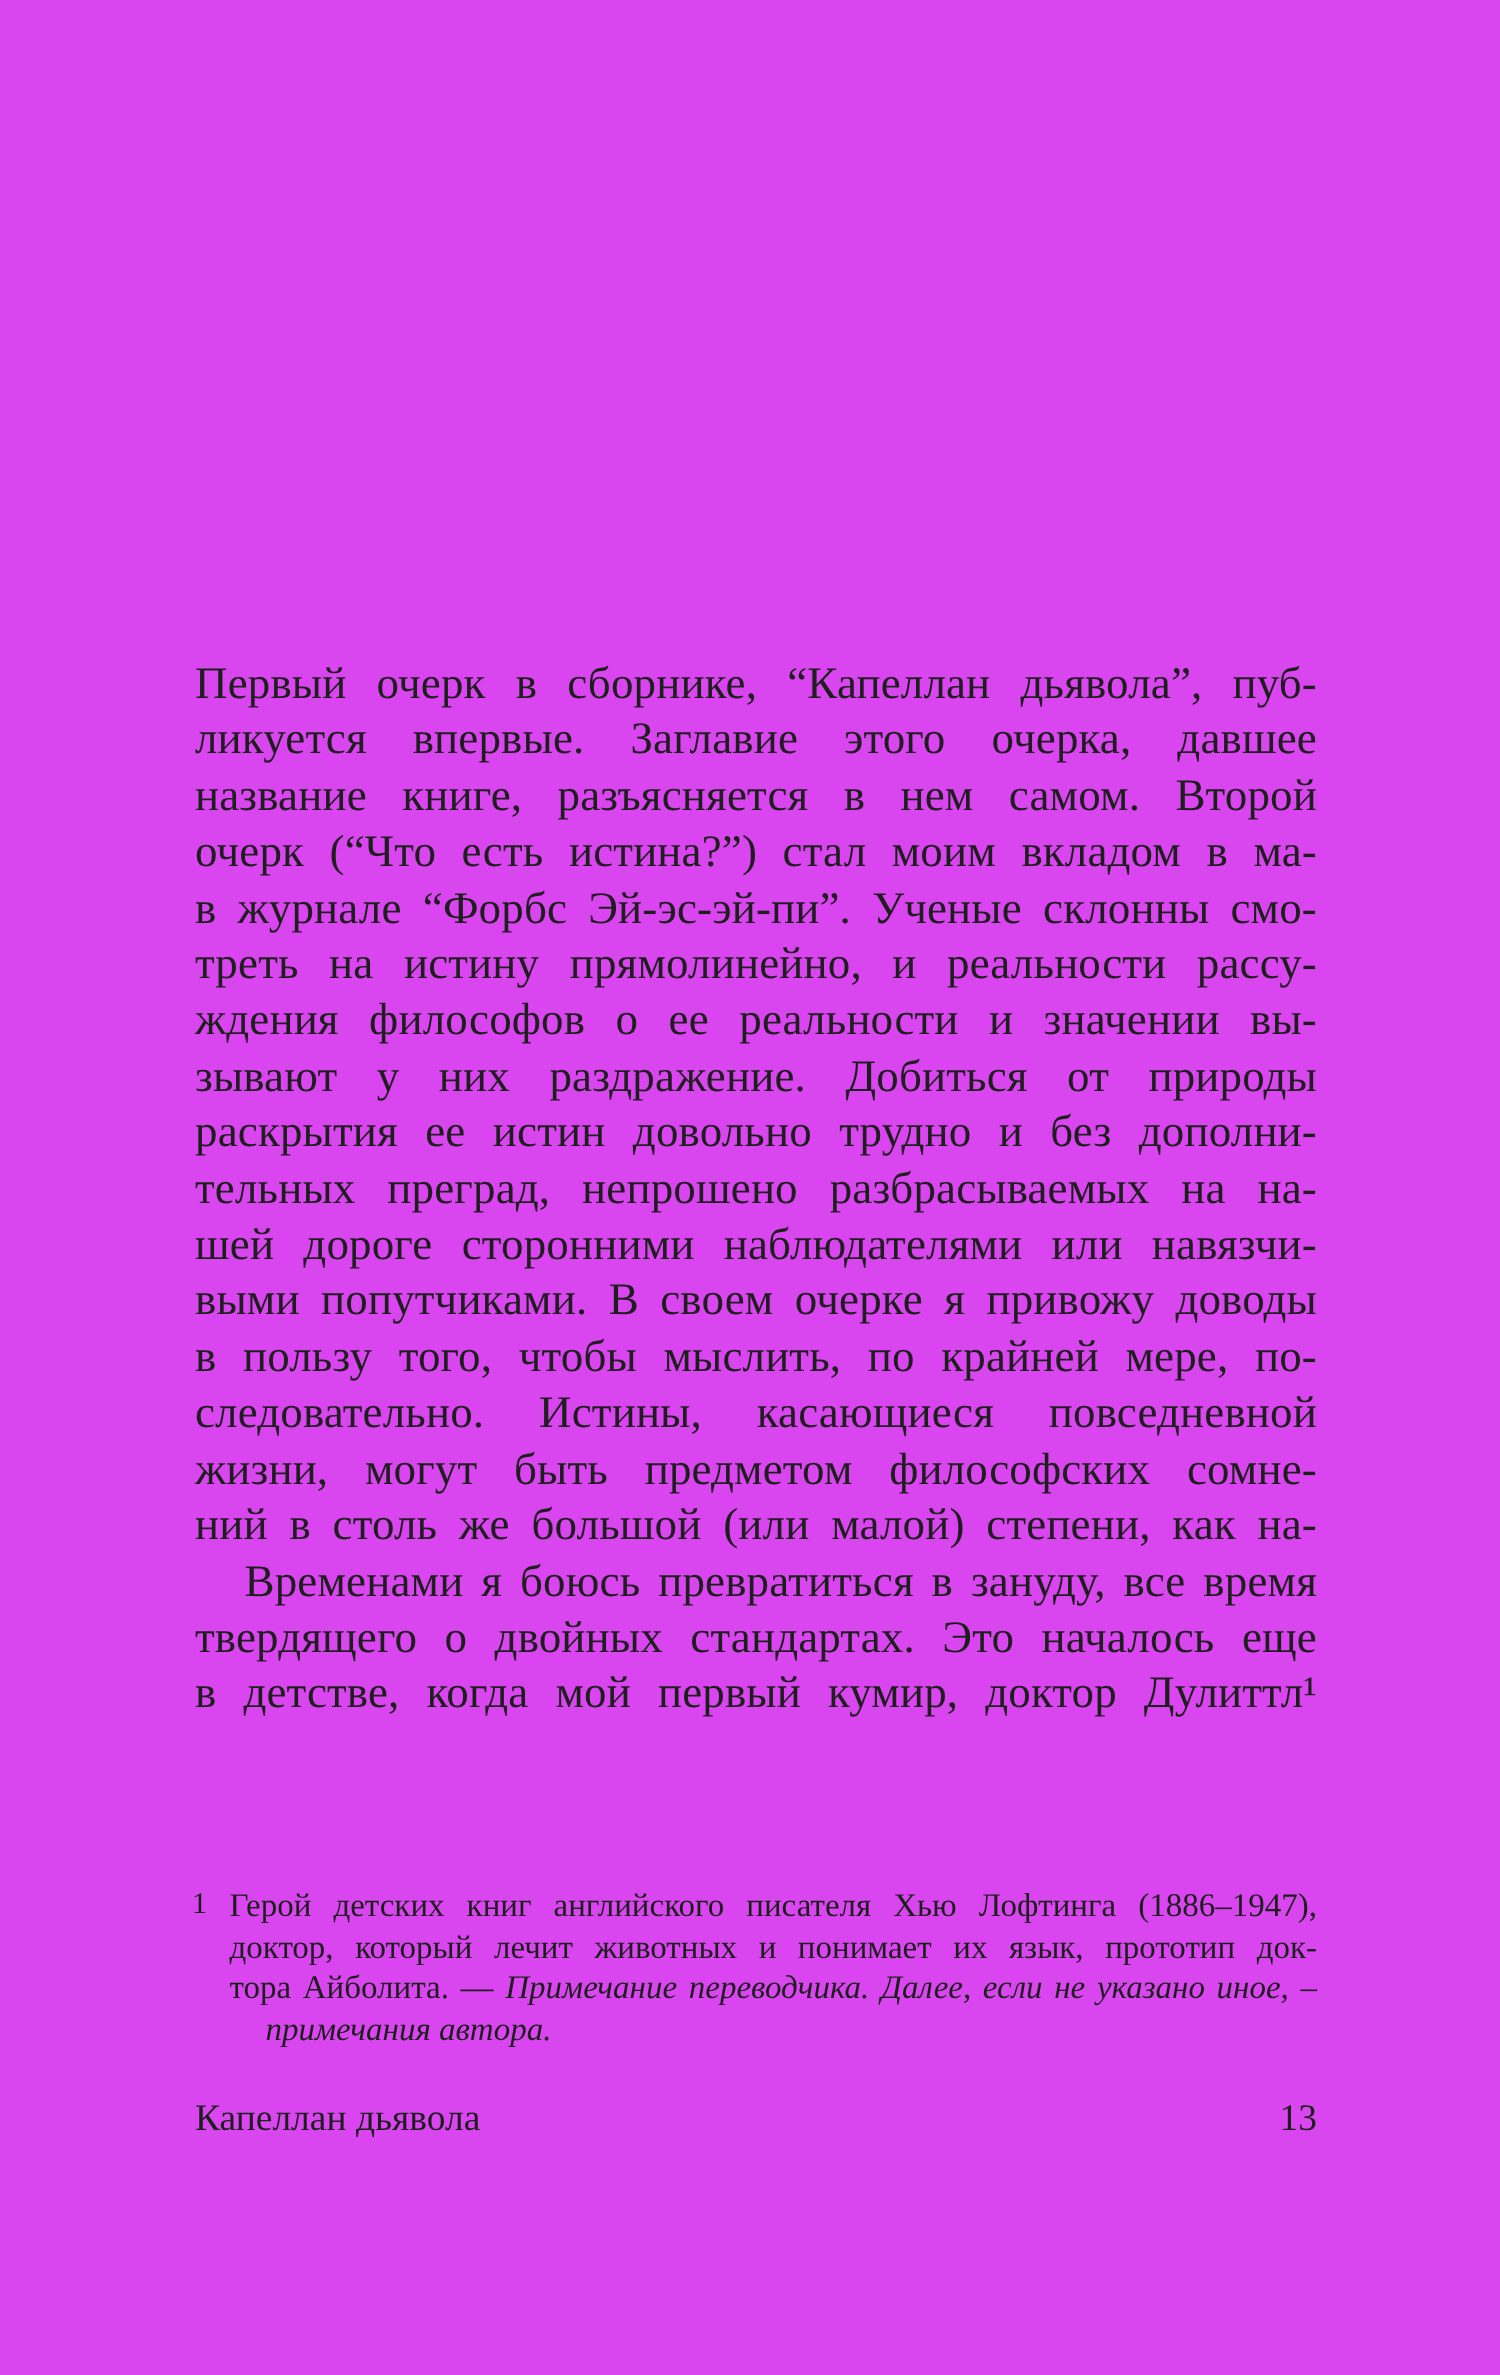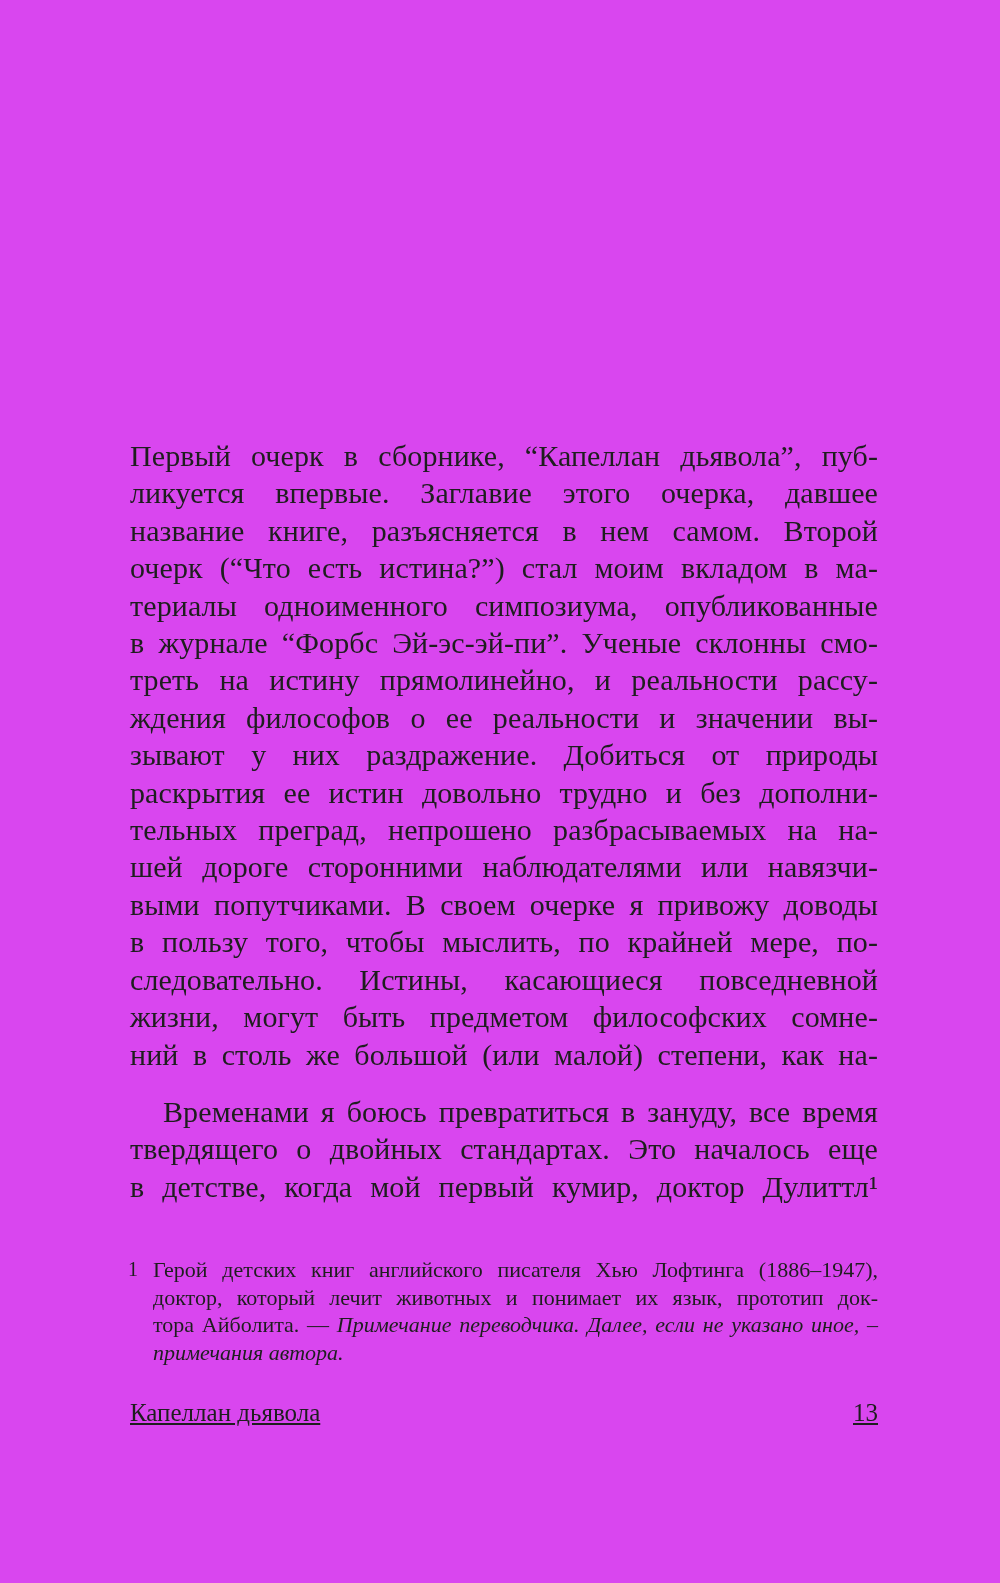--- a/index.html
+++ b/index.html
@@ -24,21 +24,20 @@
     font-size: 30px;
     line-height: 37.4px;
     letter-spacing: 0.1px;
   }
   .tline {
     text-align: justify;
     text-align-last: justify;
   }
   .tline.indent {
     text-indent: 33px;
-    margin-top: 20px;
   }
   .footnote {
     position: absolute;
     left: 128px;
     top: 1256px;
     width: 750px;
     font-size: 22px;
     line-height: 27.6px;
     display: flex;
     align-items: flex-start;
@@ -52,49 +51,48 @@
     flex: 1;
     min-width: 0;
   }
   .fn-line {
     text-align: justify;
     text-align-last: justify;
   }
   .fn-line.fn-last {
     text-align: center;
     text-align-last: left;
+    margin-left: 24px;
   }
   .italic {
     font-style: italic;
   }
   .page-footer {
     position: absolute;
     left: 130px;
     top: 1398px;
     width: 748px;
     display: flex;
     justify-content: space-between;
     align-items: baseline;
     font-size: 25px;
     line-height: 30px;
-    text-decoration: underline;
   }
 </style>
 </head>
 <body>
 
 <div class="page">
 
   <div class="main-text">
     <div>
       <div class="tline">Первый очерк в сборнике, “Капеллан дьявола”, пуб-</div>
       <div class="tline">ликуется впервые. Заглавие этого очерка, давшее</div>
       <div class="tline">название книге, разъясняется в нем самом. Второй</div>
       <div class="tline">очерк (“Что есть истина?”) стал моим вкладом в ма-</div>
-      <div class="tline">териалы одноименного симпозиума, опубликованные</div>
       <div class="tline">в журнале “Форбс Эй-эс-эй-пи”. Ученые склонны смо-</div>
       <div class="tline">треть на истину прямолинейно, и реальности рассу-</div>
       <div class="tline">ждения философов о ее реальности и значении вы-</div>
       <div class="tline">зывают у них раздражение. Добиться от природы</div>
       <div class="tline">раскрытия ее истин довольно трудно и без дополни-</div>
       <div class="tline">тельных преград, непрошено разбрасываемых на на-</div>
       <div class="tline">шей дороге сторонними наблюдателями или навязчи-</div>
       <div class="tline">выми попутчиками. В своем очерке я привожу доводы</div>
       <div class="tline">в пользу того, чтобы мыслить, по крайней мере, по-</div>
       <div class="tline">следовательно. Истины, касающиеся повседневной</div>

